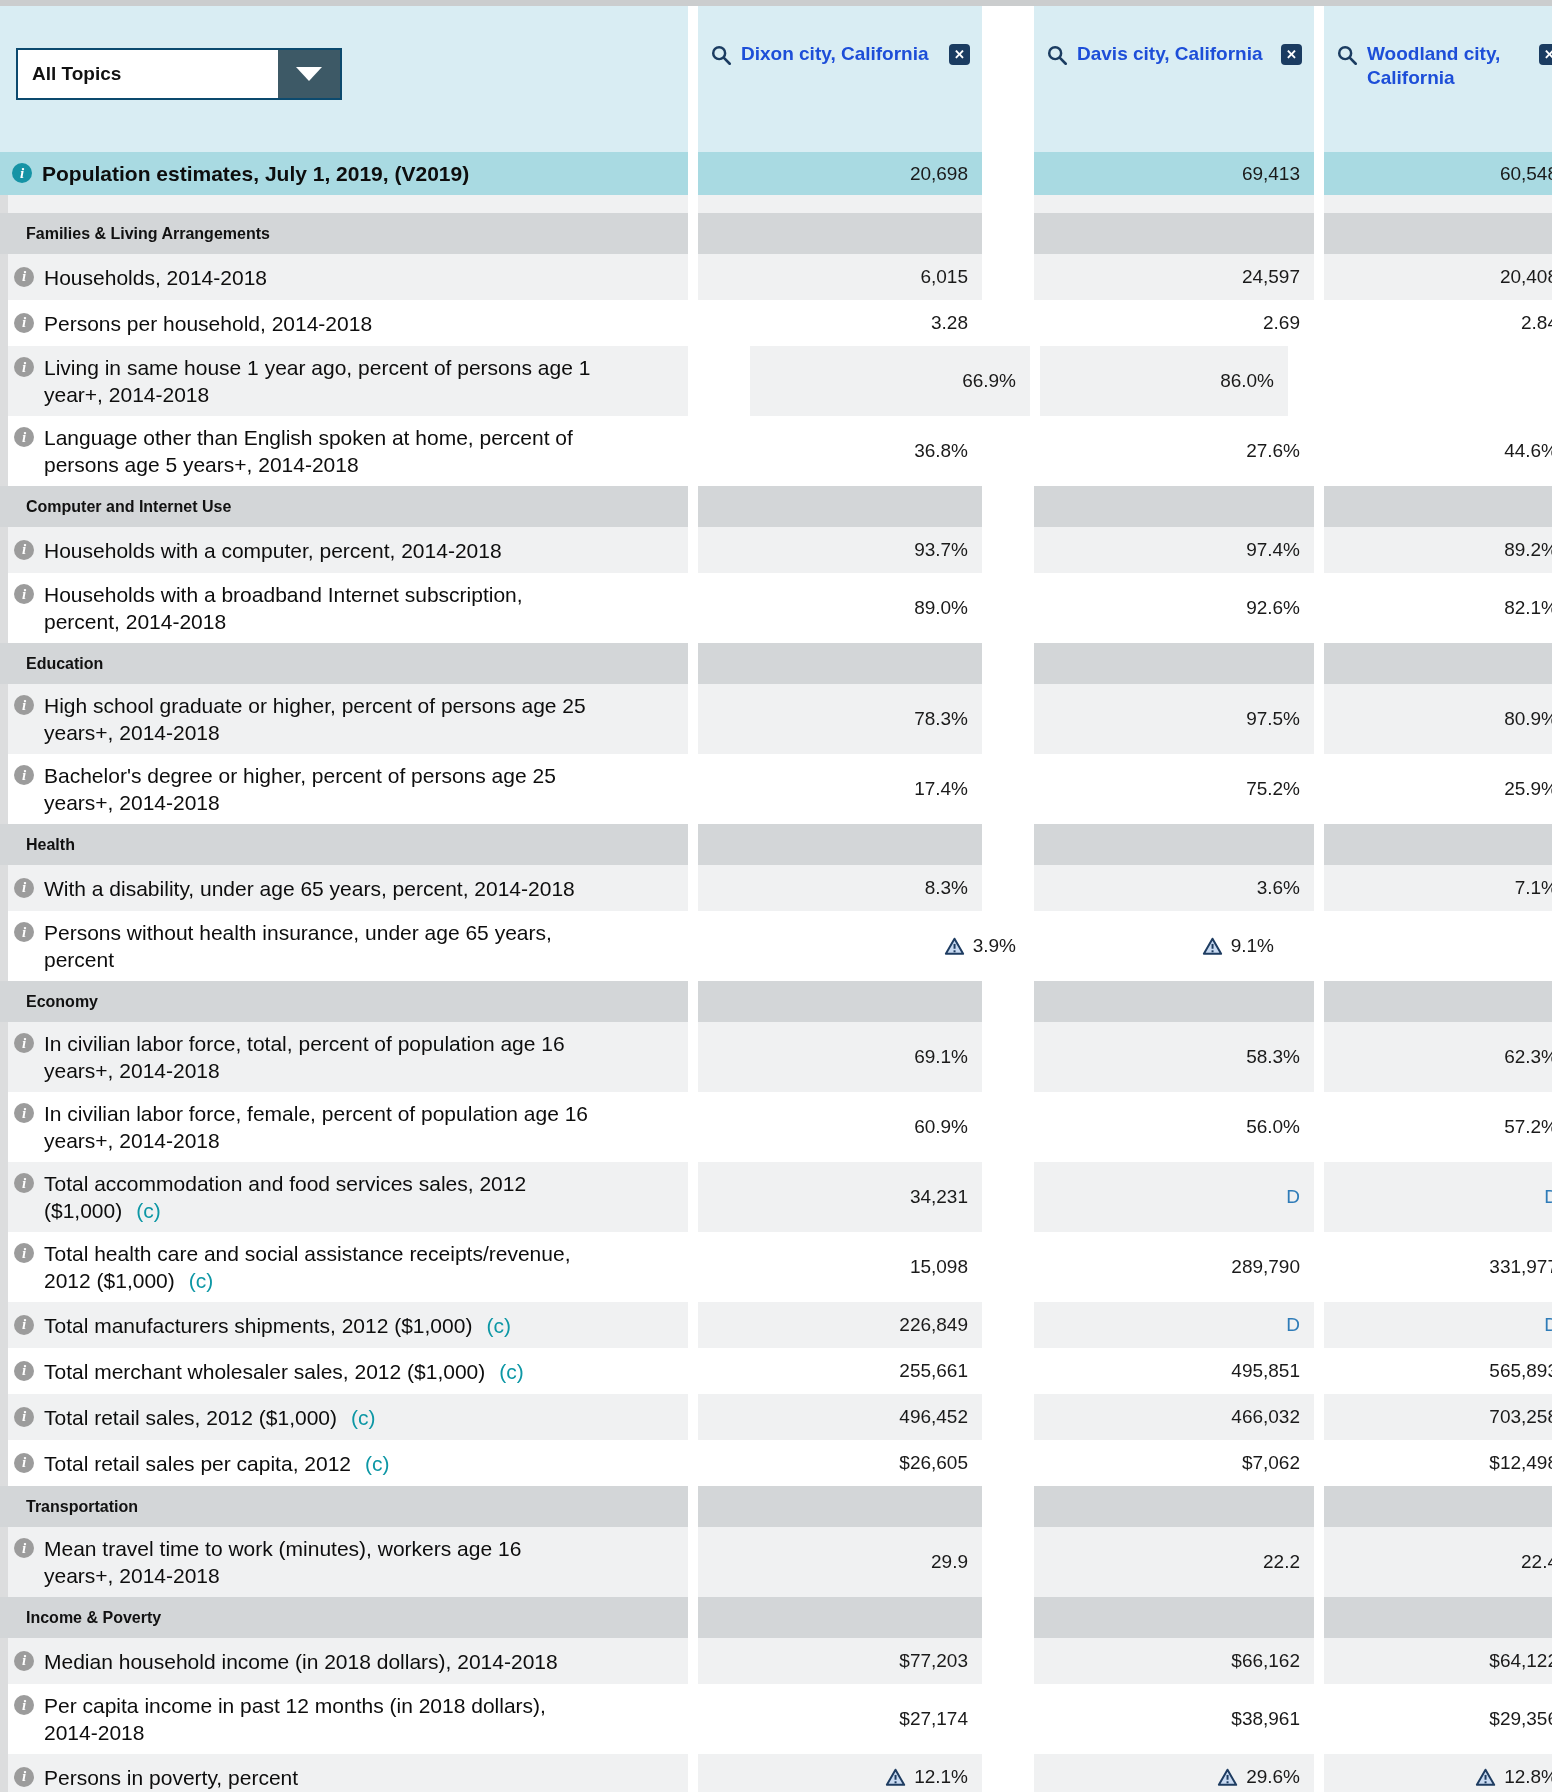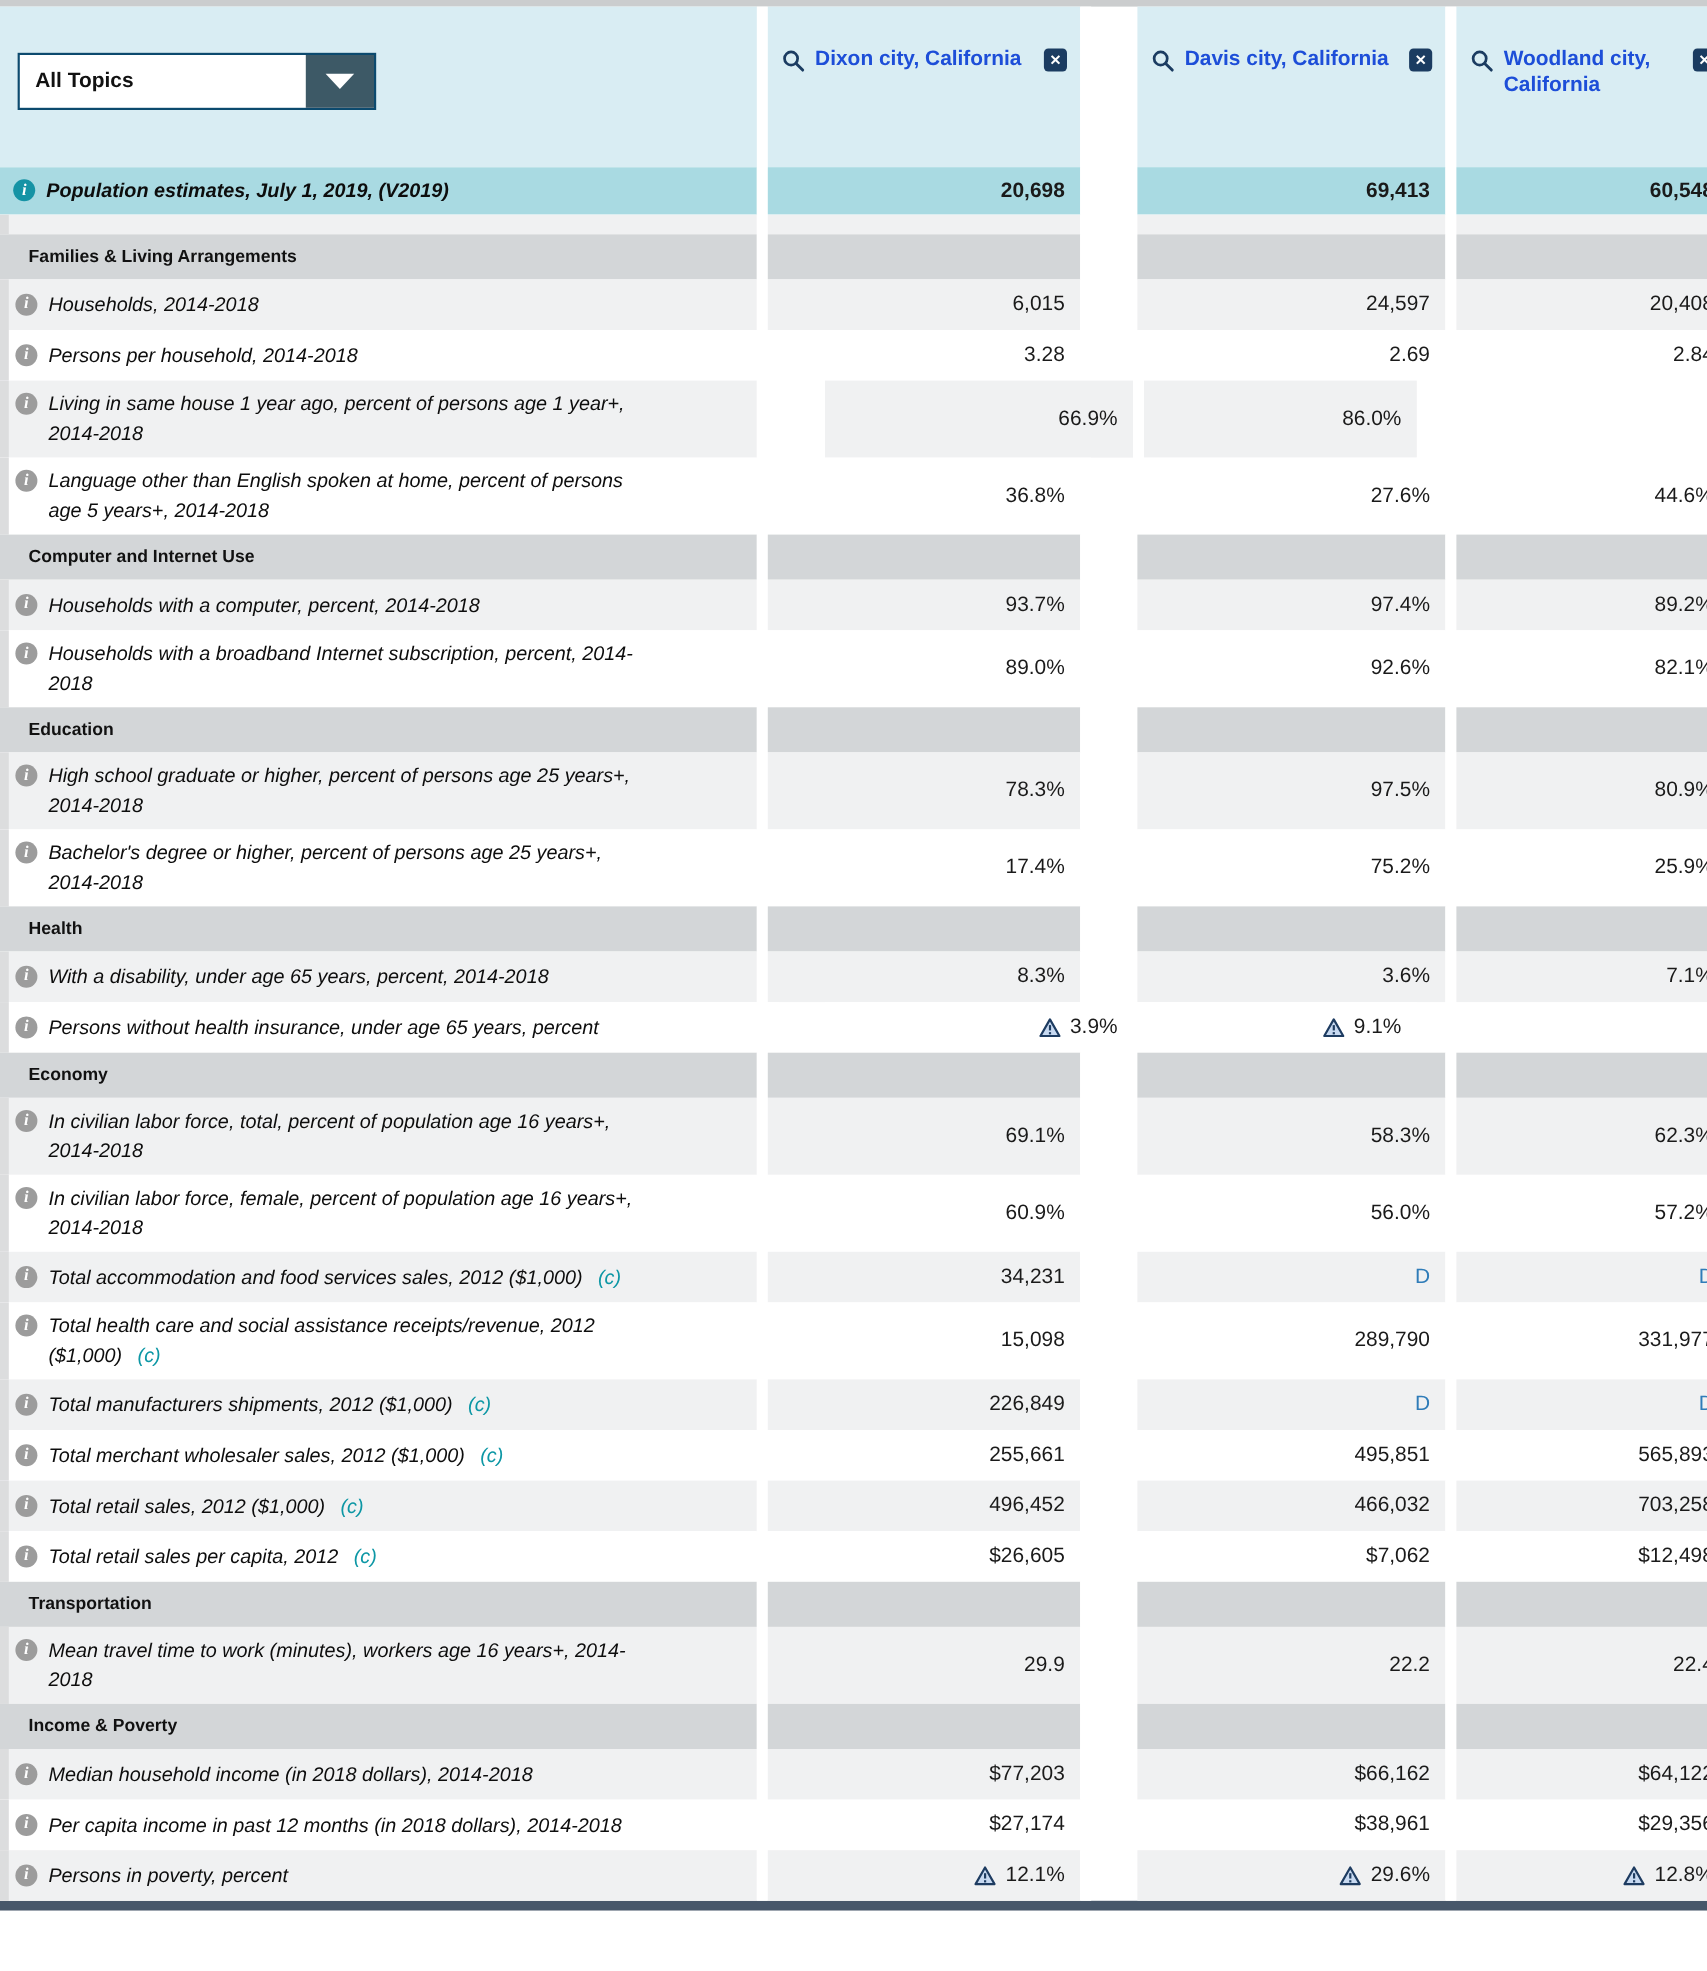--- a/index.html
+++ b/index.html
@@ -25,21 +25,21 @@
   .hdr-col{background:#d9edf3;padding:36px 12px 0 12px;display:flex;align-items:flex-start;gap:9px;}
   .col-name{font-weight:bold;font-size:19px;line-height:24px;color:#1d4ed8;flex:1;}
   .close-btn{width:21px;height:21px;background:#1b3c61;border-radius:4px;color:#fff;font-size:13px;font-weight:bold;display:flex;align-items:center;justify-content:center;cursor:pointer;flex:none;margin-top:2px;}
   .search-wrap{flex:none;margin-top:2px;cursor:pointer;}
 
   
   .pinned .cell-label{background:#a9dae2;}
   .pinned .vcell{background:#a9dae2;}
   .pinned{min-height:43px;}
   .pinned .lbl-text{font-weight:bold;}
-  .pinned .val{font-weight:bold;}
+  .pinned .val{font-weight:normal;}
 
   
   .partial{height:18px;overflow:hidden;}
   .partial .cell-label,.partial .vcell{background:#f0f1f2;}
   .partial .inner{margin-top:-28px;}
 
   
   .section-row{min-height:41px;}
   .section-row .cell-label{background:#d3d6d8;display:flex;align-items:center;}
   .section-row .vcell{background:#d3d6d8;}
@@ -48,21 +48,21 @@
   
   .row{min-height:46px;}
   .row .cell-label{display:flex;align-items:center;border-left:8px solid #dcddde;padding:8px 95px 8px 6px;}
   .row.gray .cell-label,.row.gray .vcell{background:#f0f1f2;}
   .row.white .cell-label,.row.white .vcell{background:#ffffff;}
   .lbl-inner{display:flex;align-items:flex-start;gap:10px;}
   .info{width:20px;height:20px;border-radius:50%;background:#9c9c9c;color:#fff;
         font-family:"Liberation Serif",serif;font-style:italic;font-weight:bold;font-size:15px;
         display:flex;align-items:center;justify-content:center;flex:none;margin-top:3px;cursor:pointer;}
   .info.teal{background:#1593a5;}
-  .lbl-text{font-size:18px;line-height:27px;color:#0d0d0d;font-style:italic;}
+  .lbl-text{font-size:21px;line-height:27px;color:#0d0d0d;}
   .c-link{color:#0d97a5;margin-left:14px;cursor:pointer;}
   .vcell{display:flex;align-items:center;justify-content:flex-end;padding-right:14px;gap:8px;}
   .val{font-size:19px;color:#1a1a1a;white-space:nowrap;}
   .val.d-link{color:#2f7cb8;cursor:pointer;}
   .warn{flex:none;display:flex;align-items:center;}
 </style>
 </head>
 <body>
 
 <div id="page">

